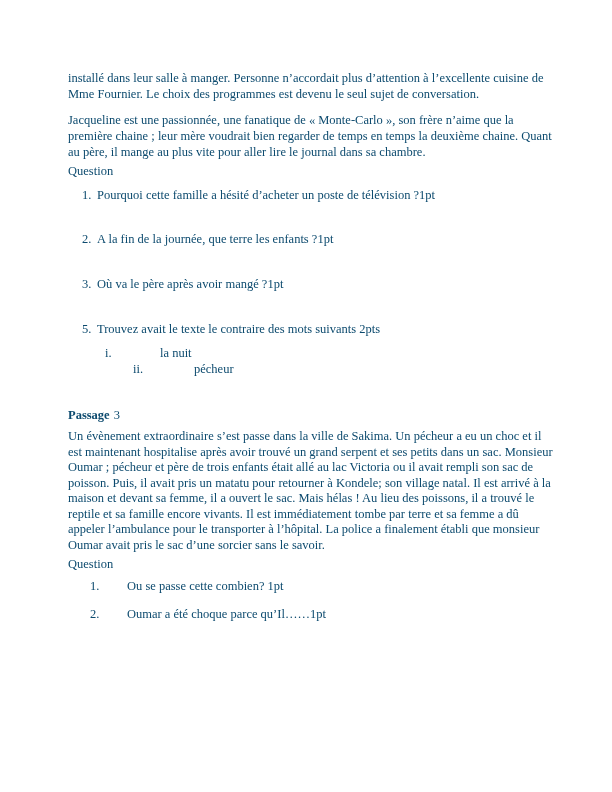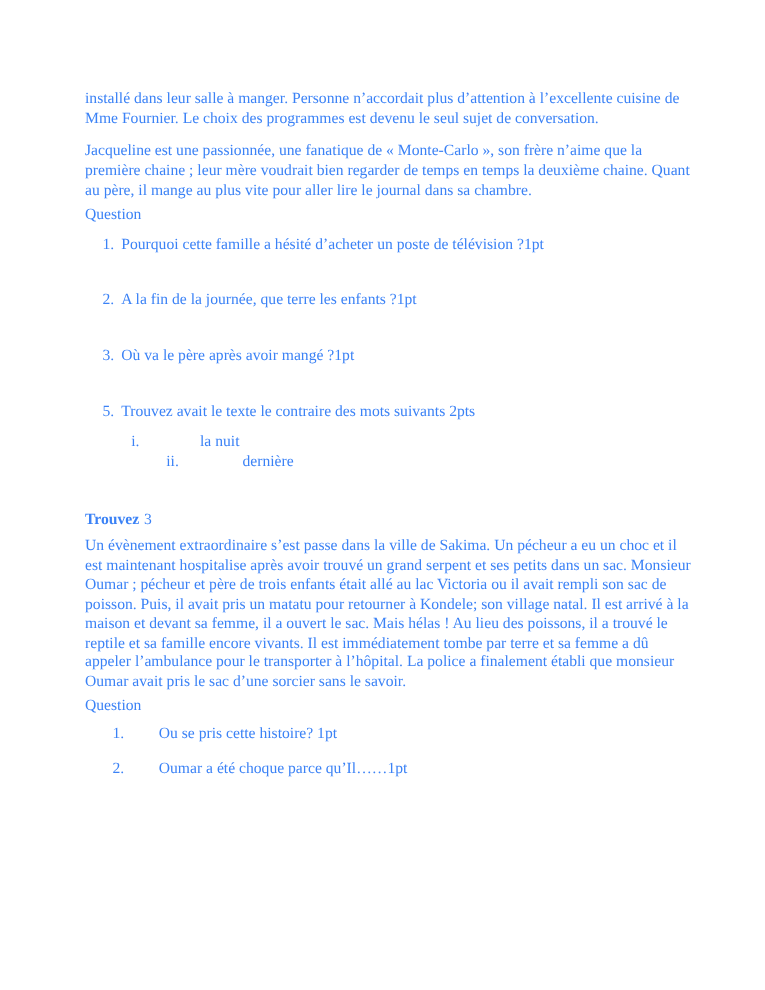--- a/index.html
+++ b/index.html
@@ -12,21 +12,21 @@
     width: 612px;
     height: 792px;
     margin: 0 auto;
     background: #ffffff;
     box-sizing: border-box;
     padding: 70px 0 0 68px;
     overflow: hidden;
     font-family: "Liberation Serif", "DejaVu Serif", serif;
     font-size: 12.5px;
     line-height: 16px;
-    color: #3b82f6;
+    color: #0c4a6e;
   }
   .pre { white-space: pre; }
   p { margin: 0; }
   .para1 { margin-bottom: 10px; }
   .para2 { margin-bottom: 3px; }
   .q-label { margin-bottom: 8px; }
   .q-list { margin: 0; }
   .q-item { margin-left: 14px; }
   .q-item .q-num { display: inline-block; width: 15px; }
   .mb28 { margin-bottom: 28px; }
@@ -65,39 +65,39 @@
 
     <div class="q-item mb29"><span class="q-num">2.</span><span class="q-text">A la fin de la journée, que terre les enfants ?1pt</span></div>
 
     <div class="q-item mb29"><span class="q-num">3.</span><span class="q-text">Où va le père après avoir mangé ?1pt</span></div>
 
 
     <div class="q-item mb8"><span class="q-num">5.</span><span class="q-text">Trouvez avait le texte le contraire des mots suivants 2pts</span></div>
 
     <div class="sub-item"><span class="sub-num">i.</span><span class="sub-text">la nuit</span></div>
 
-    <div class="sub-item sub2"><span class="sub-num">ii.</span><span class="sub-text">dernière</span></div>
+    <div class="sub-item sub2"><span class="sub-num">ii.</span><span class="sub-text">pécheur</span></div>
 
 
   </div>
 
-  <p class="passage-heading"><span class="h-bold">Trouvez</span><span class="h-num">3</span></p>
+  <p class="passage-heading"><span class="h-bold">Passage</span><span class="h-num">3</span></p>
 
   <p class="pre para3">Un évènement extraordinaire s’est passe dans la ville de Sakima. Un pécheur a eu un choc et il
 est maintenant hospitalise après avoir trouvé un grand serpent et ses petits dans un sac. Monsieur
 Oumar ; pécheur et père de trois enfants était allé au lac Victoria ou il avait rempli son sac de
 poisson. Puis, il avait pris un matatu pour retourner à Kondele; son village natal. Il est arrivé à la
 maison et devant sa femme, il a ouvert le sac. Mais hélas ! Au lieu des poissons, il a trouvé le
 reptile et sa famille encore vivants. Il est immédiatement tombe par terre et sa femme a dû
 appeler l’ambulance pour le transporter à l’hôpital. La police a finalement établi que monsieur
 Oumar avait pris le sac d’une sorcier sans le savoir.</p>
 
   <p class="q-label q-label2">Question</p>
 
   <div class="q-list">
 
-    <div class="q-item3 mb12"><span class="q-num3">1.</span><span class="q-text">Ou se pris cette histoire? 1pt</span></div>
+    <div class="q-item3 mb12"><span class="q-num3">1.</span><span class="q-text">Ou se passe cette combien? 1pt</span></div>
 
     <div class="q-item3"><span class="q-num3">2.</span><span class="q-text">Oumar a été choque parce qu’Il……1pt</span></div>
 
   </div>
 
 </div>
 
 </body></html>

